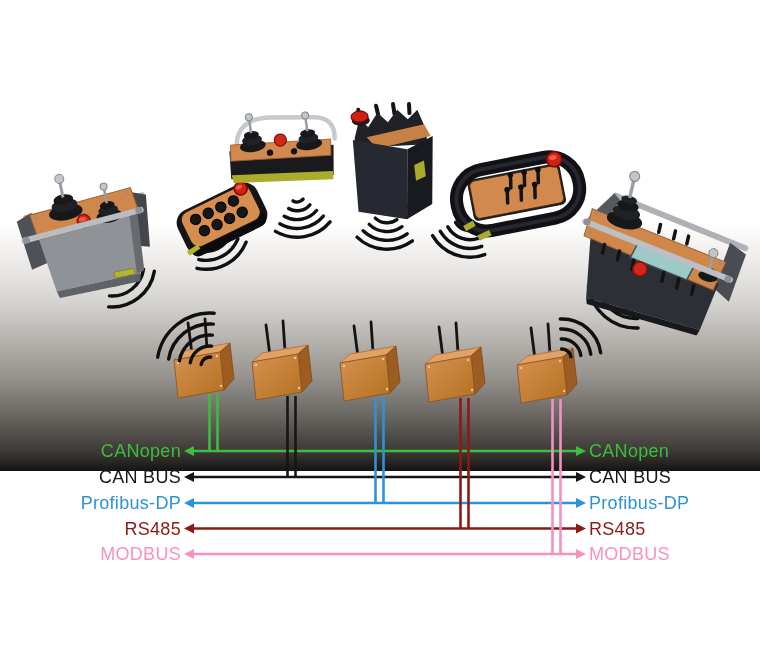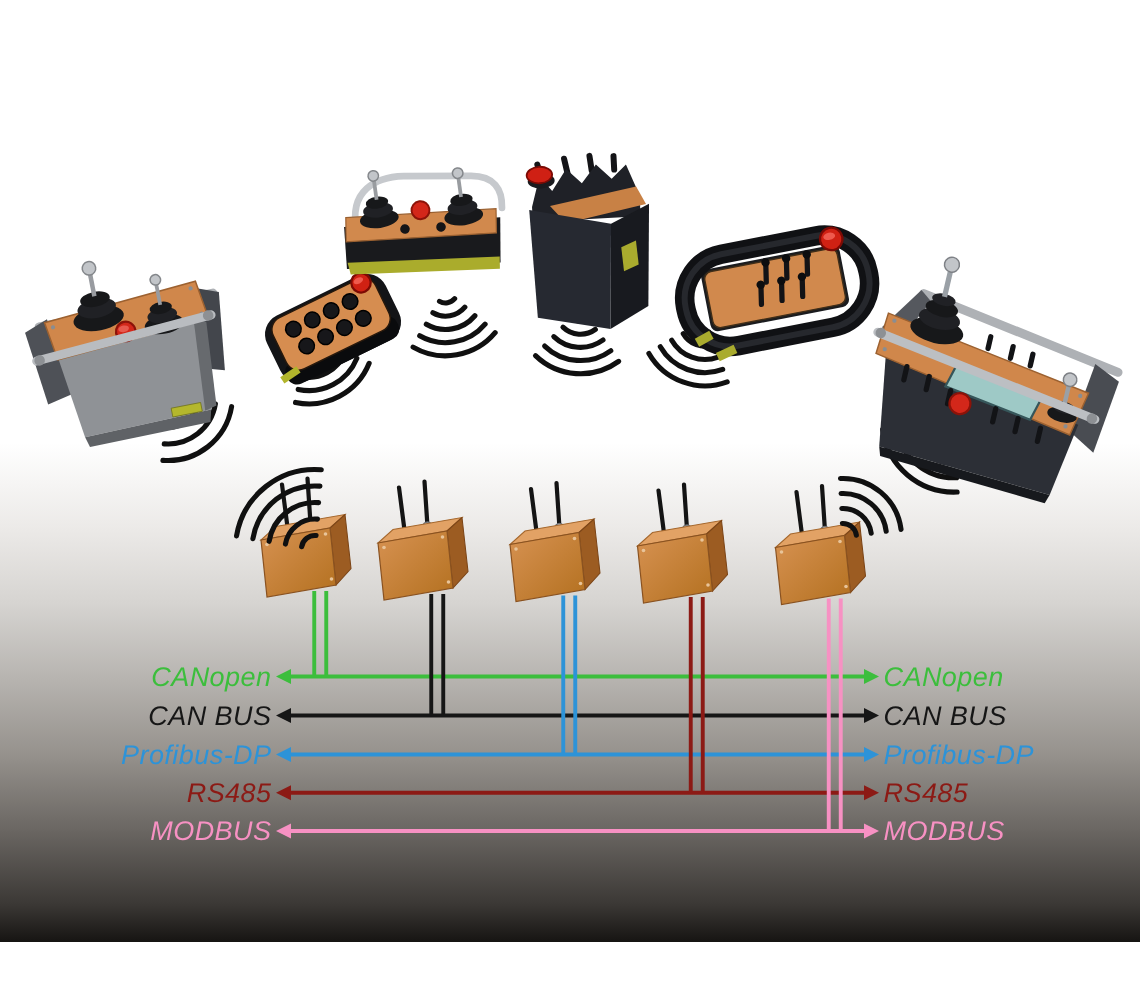--- a/index.html
+++ b/index.html
@@ -1,24 +1,23 @@
 <!DOCTYPE html>
 <html><head>
 <meta charset="utf-8">
 <style>
   html,body{margin:0;padding:0;}
   body{width:760px;height:661px;overflow:hidden;font-family:"Liberation Sans",sans-serif;}
   #stage{
-    position:relative;width:760px;height:628px;
+    position:relative;width:760px;height:471px;
     background:linear-gradient(180deg,
       #ffffff 0%, #ffffff 47%,
       #eceae8 56%, #d6d4d1 64%,
       #b7b4b0 72%, #96928d 80%,
       #6b6763 88%, #3b3835 96%, #161412 100%);
-    font-style:italic;
   }
   svg{position:absolute;left:0;top:0;}
   .bus-label{font-size:18px;letter-spacing:.3px;font-family:"Liberation Sans",sans-serif;}
   #arcs path{fill:none;stroke:#101010;stroke-width:3.4;stroke-linecap:round;}
 </style>
 </head>
 <body>
 
 <div id="stage">
 <svg width="760" height="661" viewBox="0 0 760 661">

